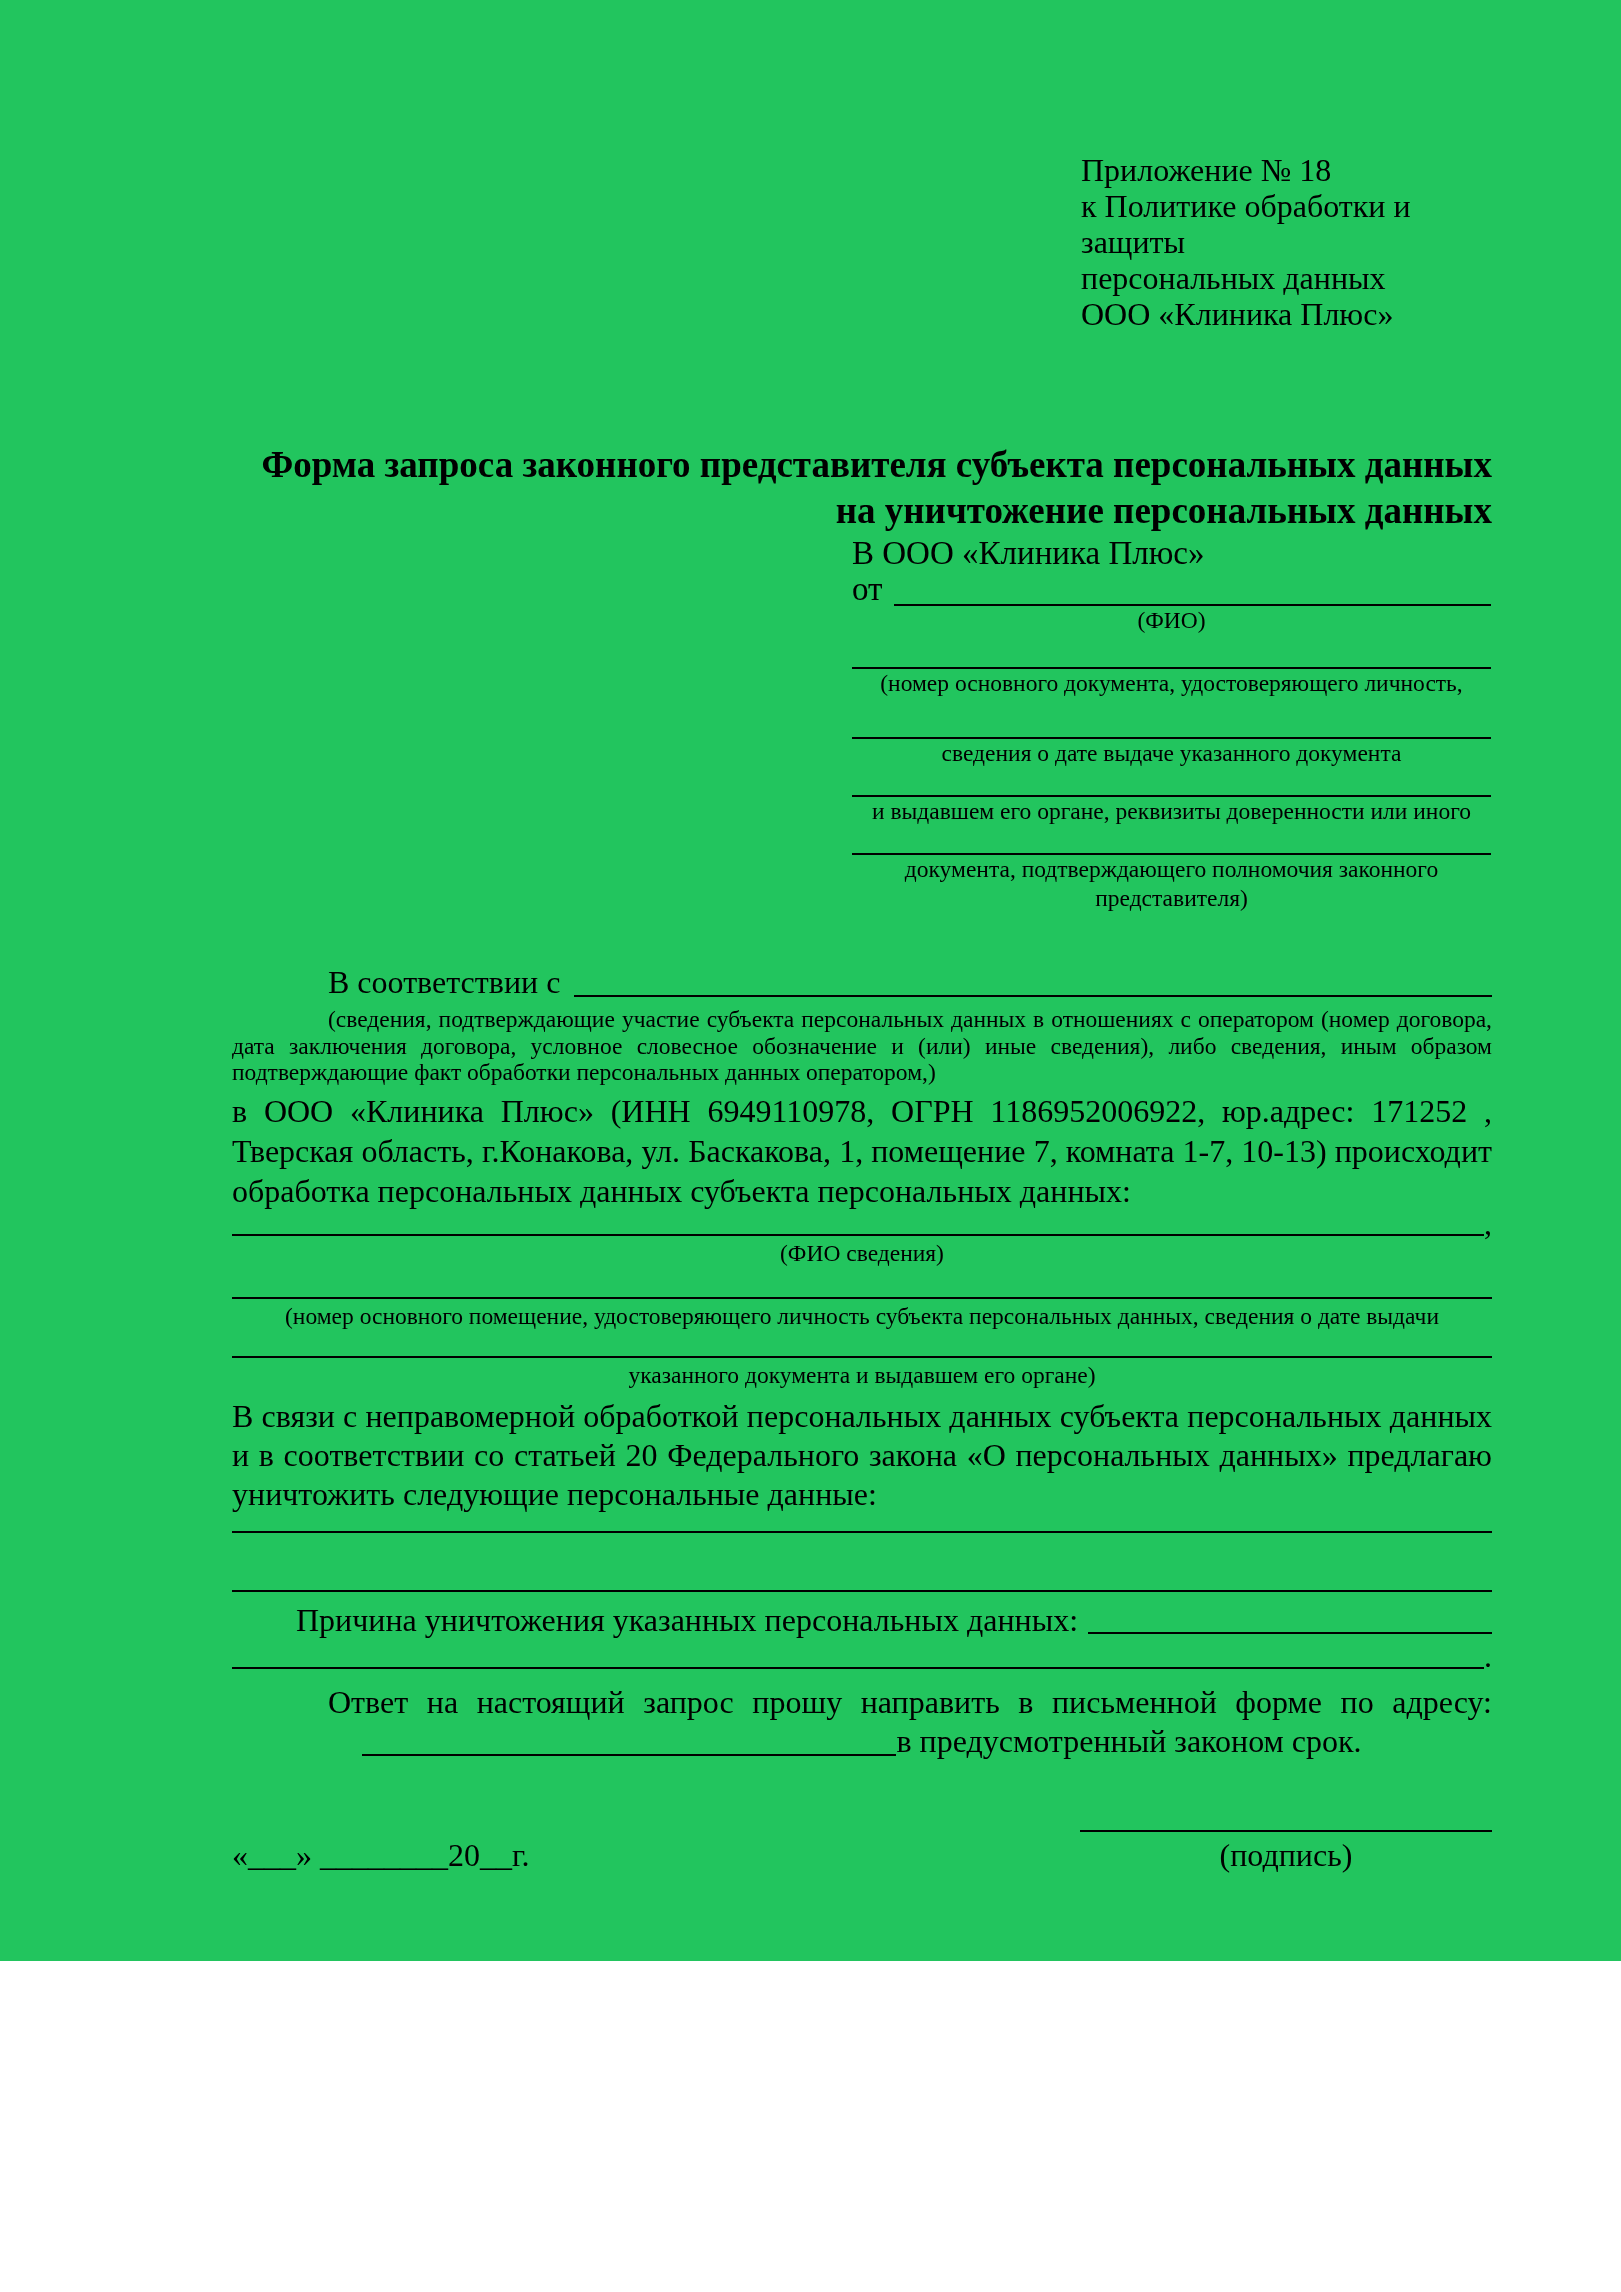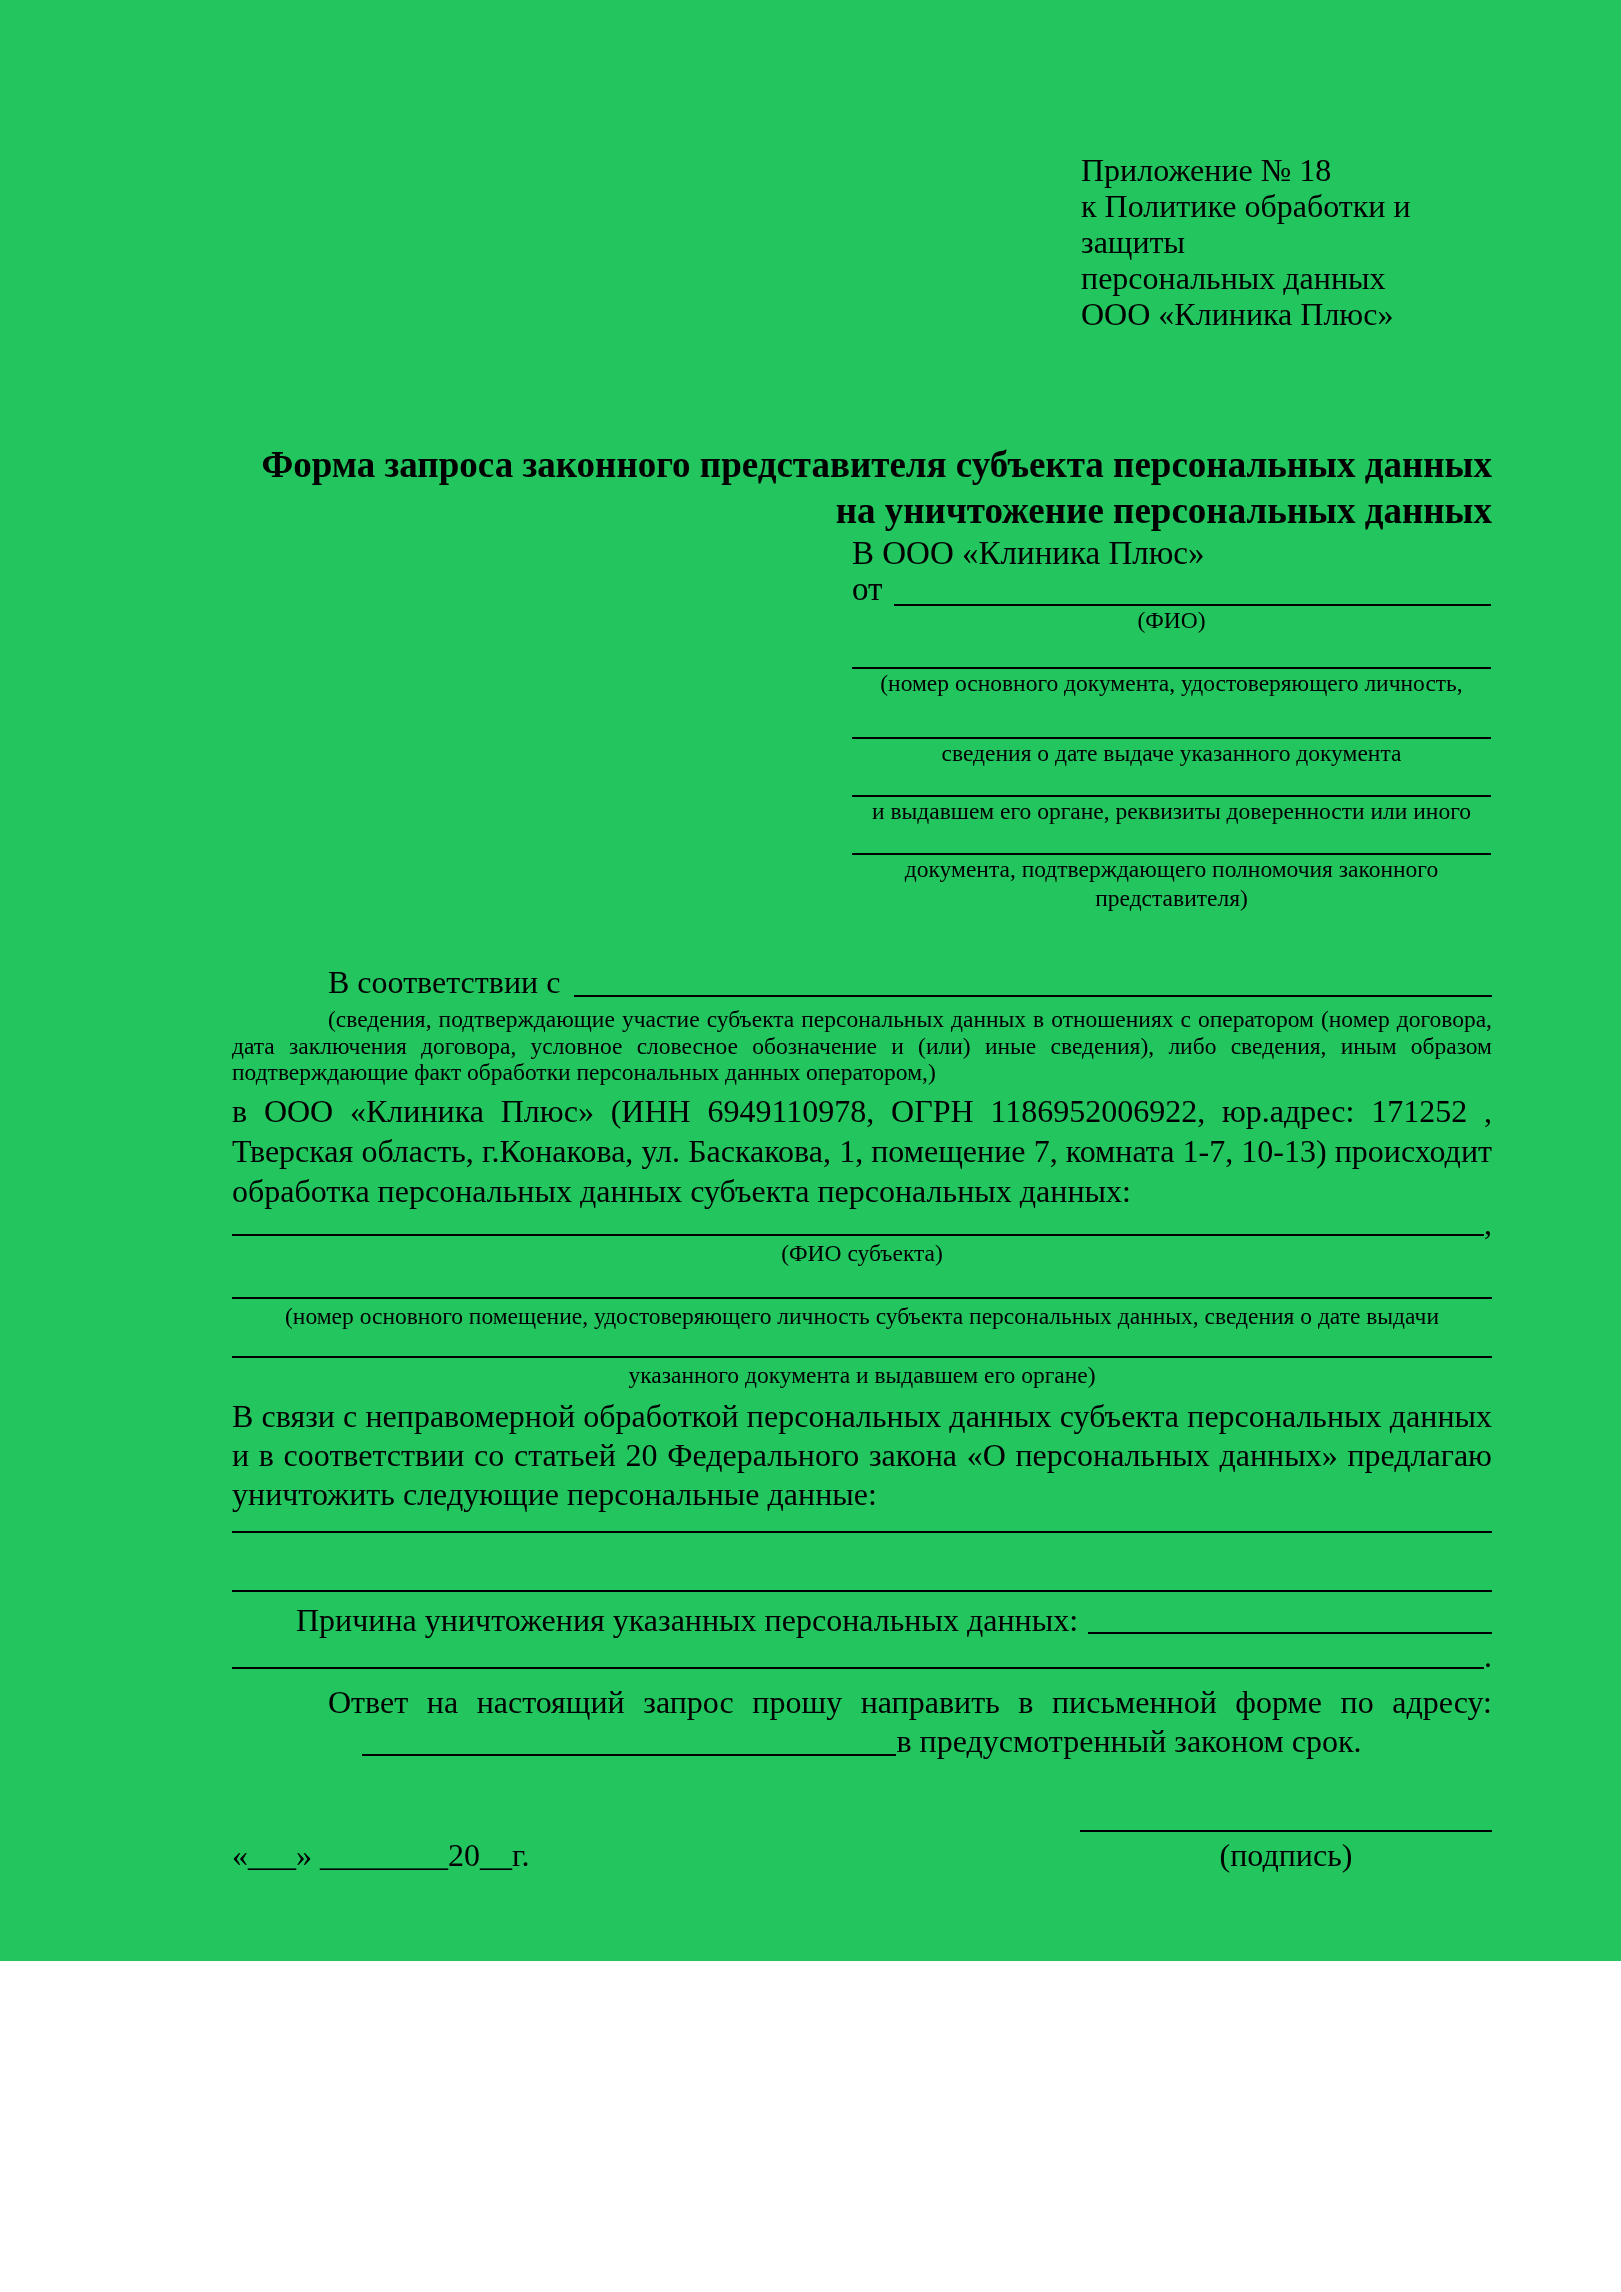--- a/index.html
+++ b/index.html
@@ -98,21 +98,21 @@
     <span class="lf"></span>
   </div>
   <div class="accord-cap">(сведения, подтверждающие участие субъекта персональных данных в отношениях с оператором (номер договора, дата заключения договора, условное словесное обозначение и (или) иные сведения), либо сведения, иным образом подтверждающие факт обработки персональных данных оператором,)</div>
 
   <div class="par p1">в ООО «Клиника Плюс» (ИНН 6949110978, ОГРН 1186952006922, юр.адрес: 171252 , Тверская область, г.Конакова, ул. Баскакова, 1, помещение 7, комната 1-7, 10-13) происходит обработка персональных данных субъекта персональных данных:</div>
 
   <div class="row comma-row">
     <span class="lf"></span>
     <span class="tail">,</span>
   </div>
-  <div class="fullcap">(ФИО субъекта)</div>
+  <div class="fullcap">(ФИО сведения)</div>
 
   <div class="bl h31"></div>
   <div class="fullcap">(номер основного помещение, удостоверяющего личность субъекта персональных данных, сведения о дате выдачи</div>
 
   <div class="bl h28"></div>
   <div class="fullcap">указанного документа и выдавшем его органе)</div>
 
   <div class="par p2">В связи с неправомерной обработкой персональных данных субъекта персональных данных и в соответствии со статьей 20 Федерального закона «О персональных данных» предлагаю уничтожить следующие персональные данные:</div>
 
   <div class="bl h18"></div>

